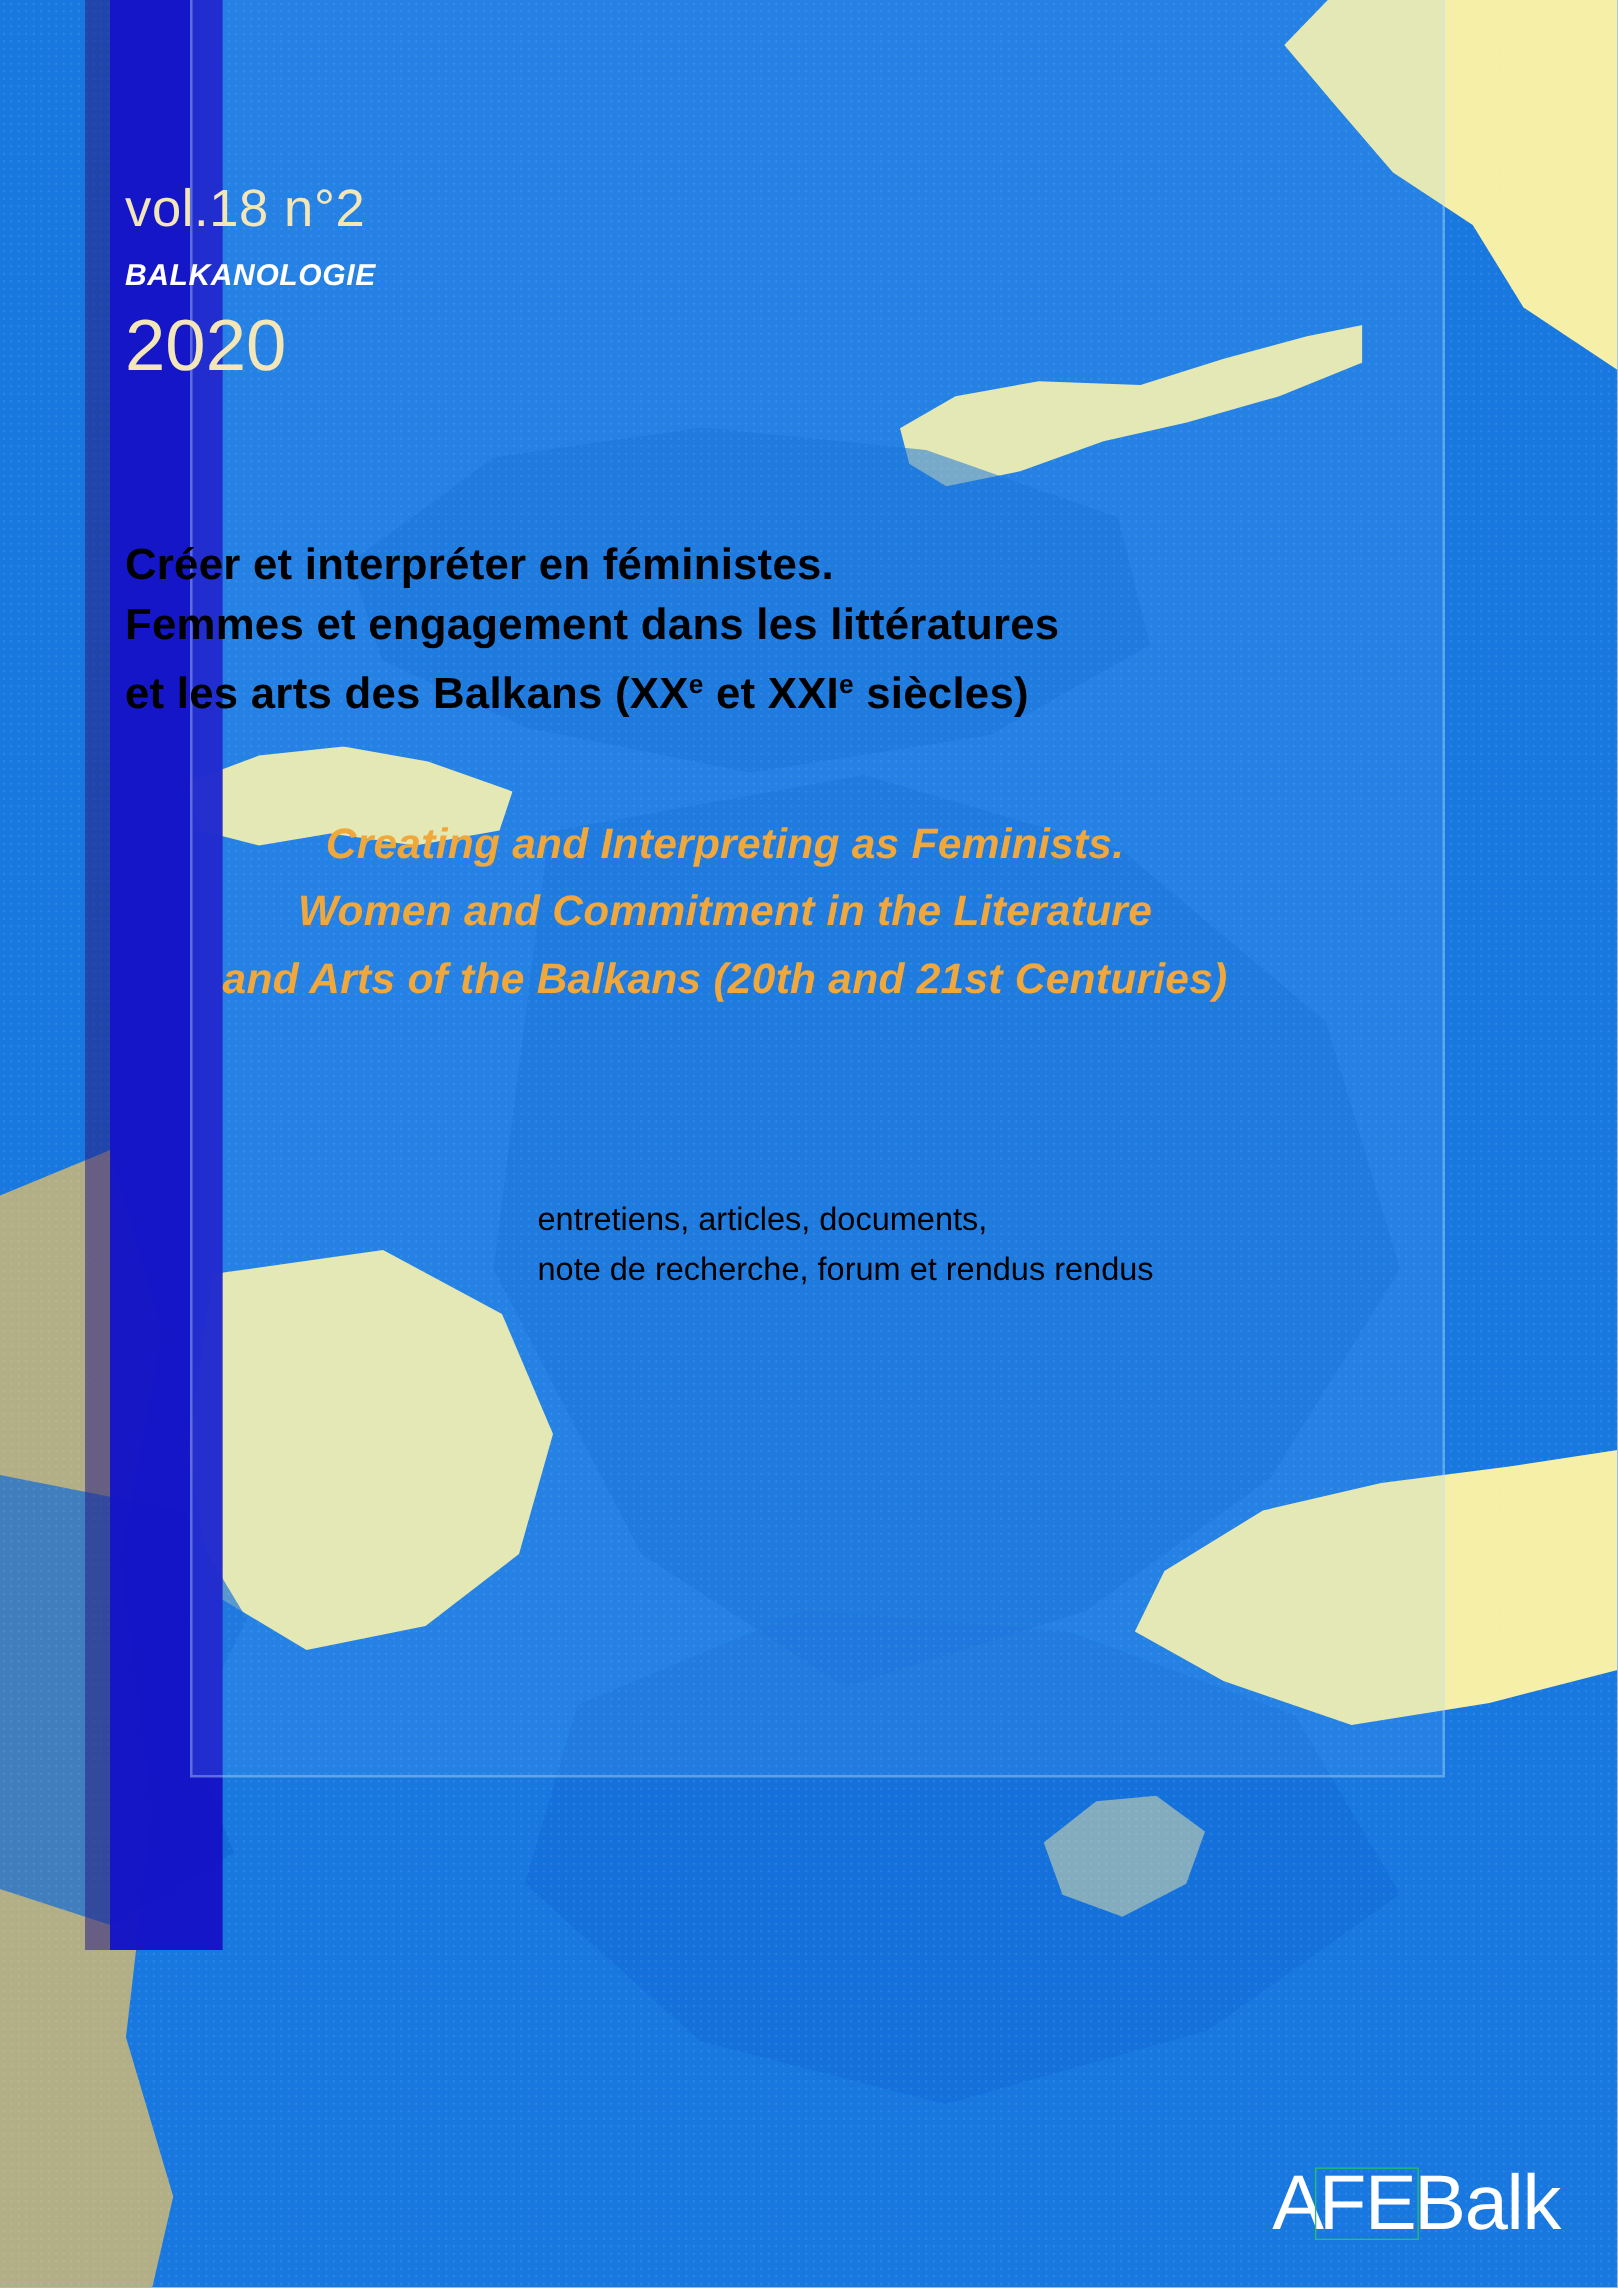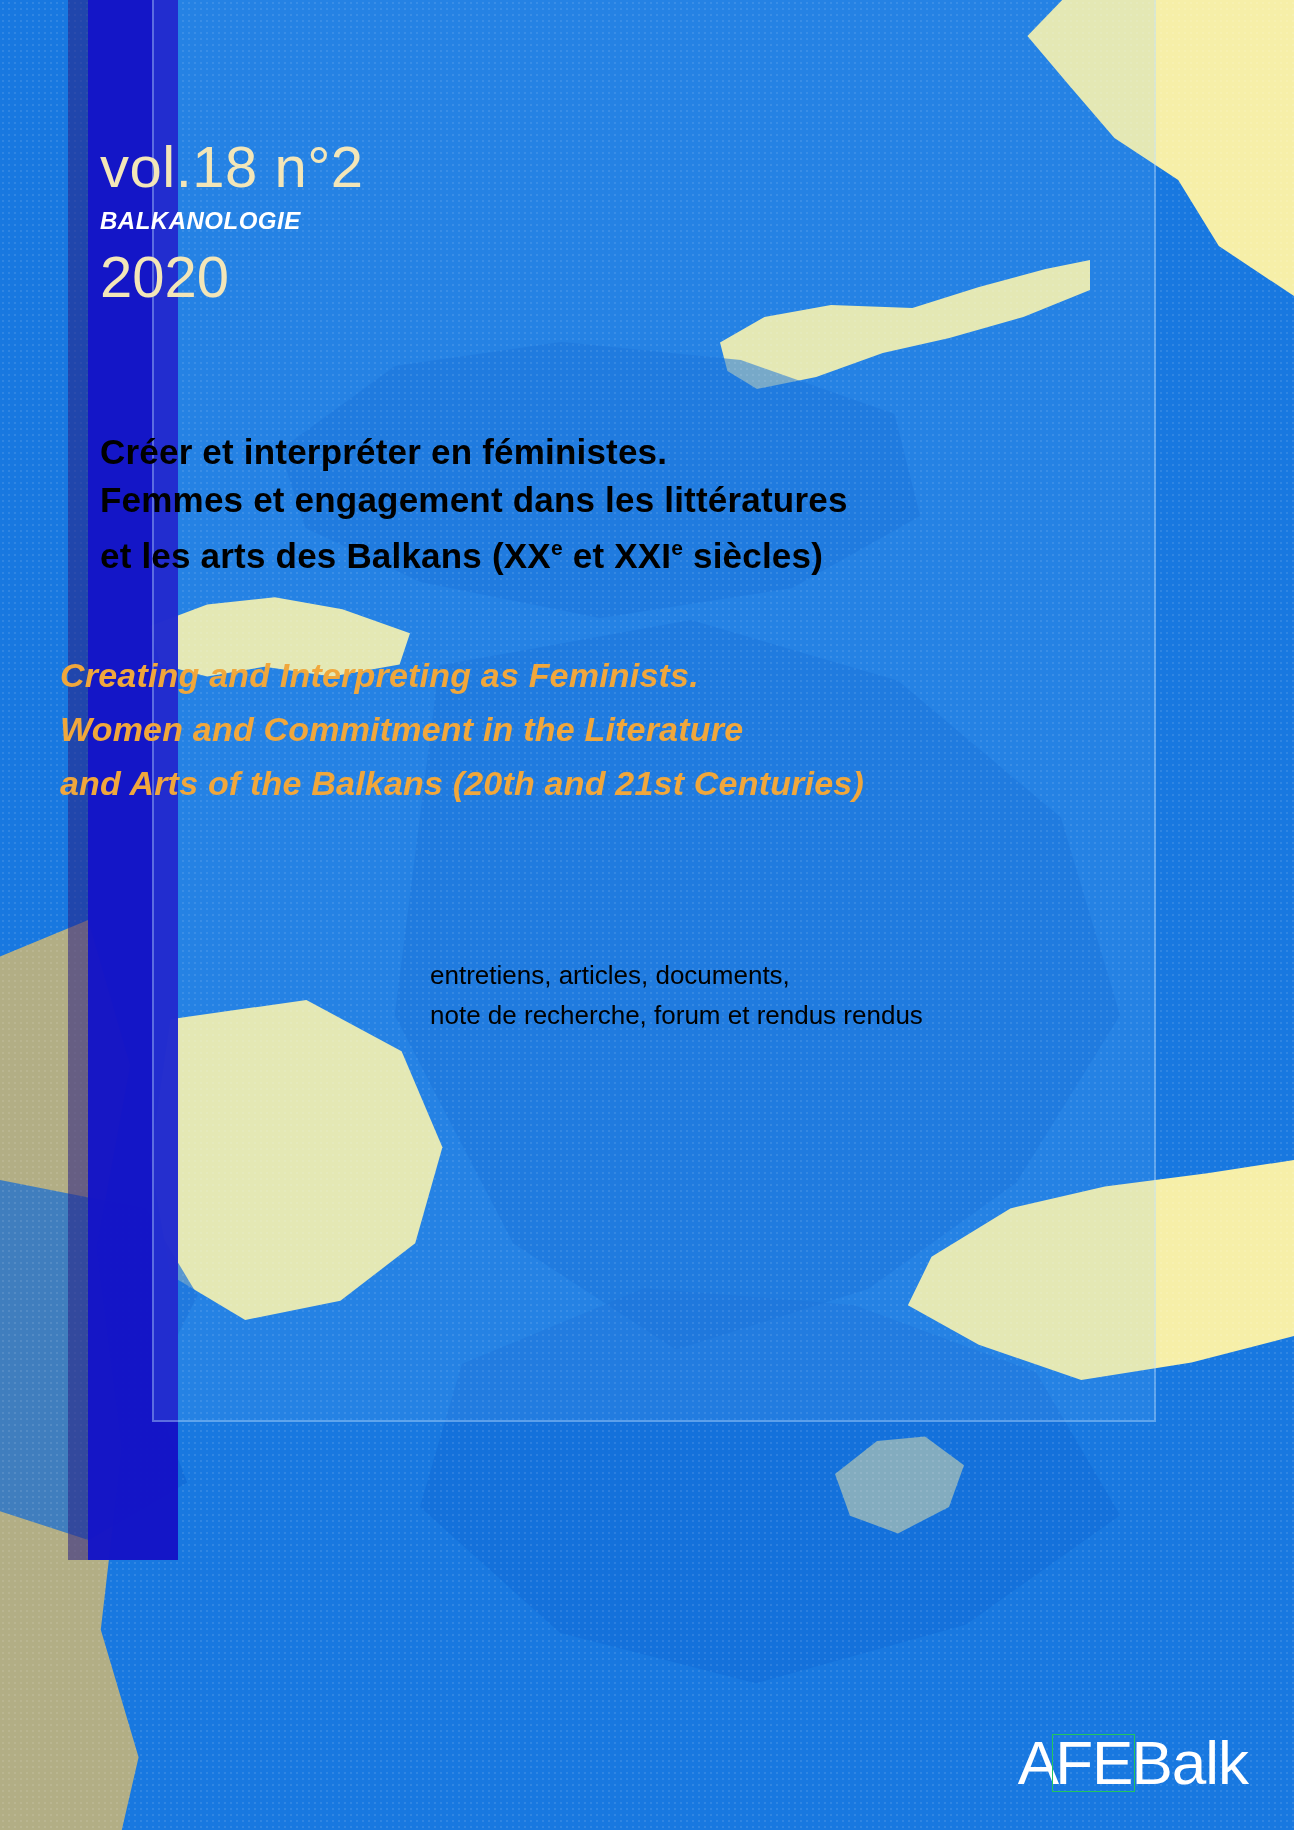--- a/index.html
+++ b/index.html
@@ -75,21 +75,21 @@
   }
 
   
   .masthead {
     position: absolute;
     left: 100px;
     top: 136px;
     width: 700px;
   }
   .vol {
-    font-size: 58px;
+    font-size: 42px;
     line-height: 62px;
     font-weight: 400;
     color: #f3e6b8;
     letter-spacing: 0.5px;
   }
   .journal {
     font-size: 24px;
     line-height: 46px;
     font-weight: bold;
     font-style: italic;
@@ -114,21 +114,21 @@
     color: #000000;
     letter-spacing: 0.2px;
   }
   .title-fr sup { font-size: 0.6em; vertical-align: super; }
 
   .title-en {
     position: absolute;
     left: 60px;
     top: 648px;
     width: 1040px;
-    text-align: left;
+    text-align: center;
     font-size: 34px;
     line-height: 54px;
     font-weight: bold;
     font-style: italic;
     color: #f0a73c;
     letter-spacing: 0.2px;
   }
 
   .contents {
     position: absolute;

